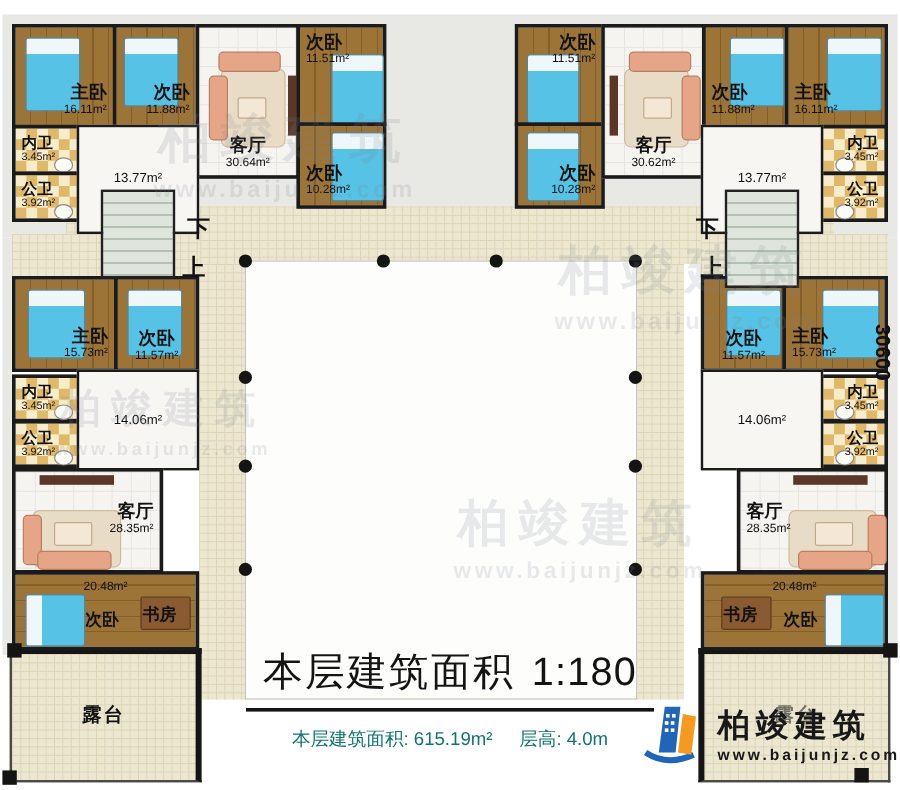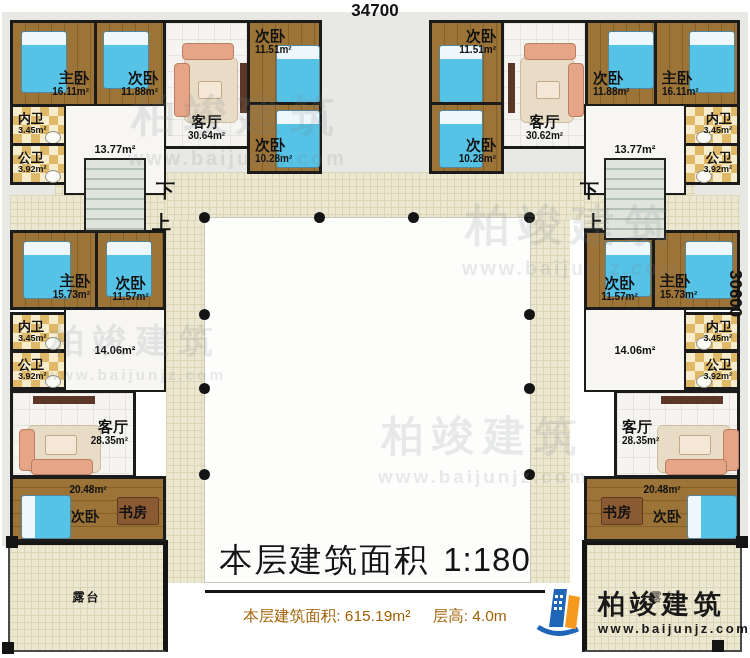--- a/index.html
+++ b/index.html
@@ -23,24 +23,24 @@
   
   .rlabel{position:absolute;inset:0;display:flex;flex-direction:column;z-index:3;pointer-events:none;}
   .c{align-items:center;justify-content:center;}
   .bc{align-items:center;justify-content:flex-end;padding-bottom:5px;}
   .br{align-items:flex-end;justify-content:flex-end;padding:0 5px 7px 0;}
   .bl{align-items:flex-start;justify-content:flex-end;padding:0 0 7px 5px;}
   .tl{align-items:flex-start;justify-content:flex-start;padding:5px 0 0 5px;}
   .tr{align-items:flex-end;justify-content:flex-start;padding:5px 5px 0 0;}
   .tc{align-items:center;justify-content:flex-start;padding-top:5px;}
   .rname{display:block;font-weight:bold;font-size:15px;line-height:1.05;}
-  .rarea{display:block;font-weight:bold;font-size:10px;line-height:1.1;}
+  .rarea{display:block;font-weight:normal;font-size:10px;line-height:1.1;}
   .small .rname{font-size:13px;}
   .small .rarea{font-size:9px;}
-  .terr .rname{font-size:12px;letter-spacing:2px;}
+  .terr .rname{font-size:16px;letter-spacing:2px;}
   .sub{position:absolute;font-weight:bold;font-size:14px;z-index:3;line-height:1;}
   .stairlab{position:absolute;font-weight:bold;font-size:19px;z-index:5;}
   
   .bed{position:absolute;background:linear-gradient(180deg,#eef8fc 0 13px,#56c2e5 13px);border:1px solid #55879b;border-radius:3px;z-index:2;}
   .bed-h{background:linear-gradient(90deg,#eef8fc 0 13px,#56c2e5 13px);}
   .rug{position:absolute;background:#e9dcc6;border:1px solid #cdbc9e;border-radius:6px;z-index:2;}
   .sofa{position:absolute;background:#e5a586;border:1px solid #b97f63;border-radius:4px;z-index:2;}
   .ctable{position:absolute;background:#f4e7d6;border:1px solid #c3a98c;border-radius:2px;z-index:3;}
   .desk{position:absolute;background:#8a5a33;border:1px solid #5f3a1e;border-radius:2px;z-index:2;}
   .cab{position:absolute;background:#5a3726;z-index:3;}
@@ -48,21 +48,21 @@
   
   .wm{position:absolute;z-index:6;color:#7a828c;opacity:0.16;font-weight:bold;white-space:nowrap;text-align:center;filter:blur(0.3px);pointer-events:none;}
   .wm .wm-url{font-size:45%;letter-spacing:3px;margin-top:2px;}
   .wm .wm-name{letter-spacing:9px;}
   
   .dim-top{position:absolute;left:0;right:0;top:1px;text-align:center;font-size:17px;font-weight:bold;z-index:7;}
   .dim-right{position:absolute;left:745px;top:270px;font-size:17px;font-weight:bold;transform:rotate(90deg);transform-origin:left top;z-index:7;}
   .title-block{position:absolute;left:205px;top:538px;width:340px;text-align:center;z-index:7;background:transparent;}
   .title-main{font-size:33px;letter-spacing:2px;color:#141414;border-bottom:3px solid #141414;padding-bottom:7px;}
   .title-scale{margin-left:14px;letter-spacing:1px;}
-  .title-sub{margin-top:13px;font-size:15.5px;color:#a16207;}
+  .title-sub{margin-top:13px;font-size:15.5px;color:#0f766e;}
   .title-sub .sp{margin-left:18px;}
   
   .logo{position:absolute;left:534px;top:583px;display:flex;align-items:center;gap:6px;z-index:8;}
   .logo-name{font-size:27px;font-weight:900;letter-spacing:5px;color:#181818;line-height:1;}
   .logo-url{font-size:13px;font-weight:bold;letter-spacing:2.5px;color:#181818;margin-top:3px;}
 </style>
 </head>
 <body>
 
 <div id="canvas">
@@ -347,21 +347,20 @@
   </div>
   <div class="wm" style="left:46px;top:318px;font-size:34px;">
     <div class="wm-name">柏竣建筑</div>
     <div class="wm-url">www.baijunjz.com</div>
   </div>
   <div class="wm" style="left:378px;top:408px;font-size:42px;">
     <div class="wm-name">柏竣建筑</div>
     <div class="wm-url">www.baijunjz.com</div>
   </div>
 
-  <div class="dim-top">34700</div>
   <div class="dim-right">30600</div>
 
   <div class="title-block">
     <div class="title-main">
       <span>本层建筑面积</span><span class="title-scale">1:180</span>
     </div>
     <div class="title-sub">
       <span>本层建筑面积:</span>
       <span>615.19m²</span>
       <span class="sp">层高:</span>

